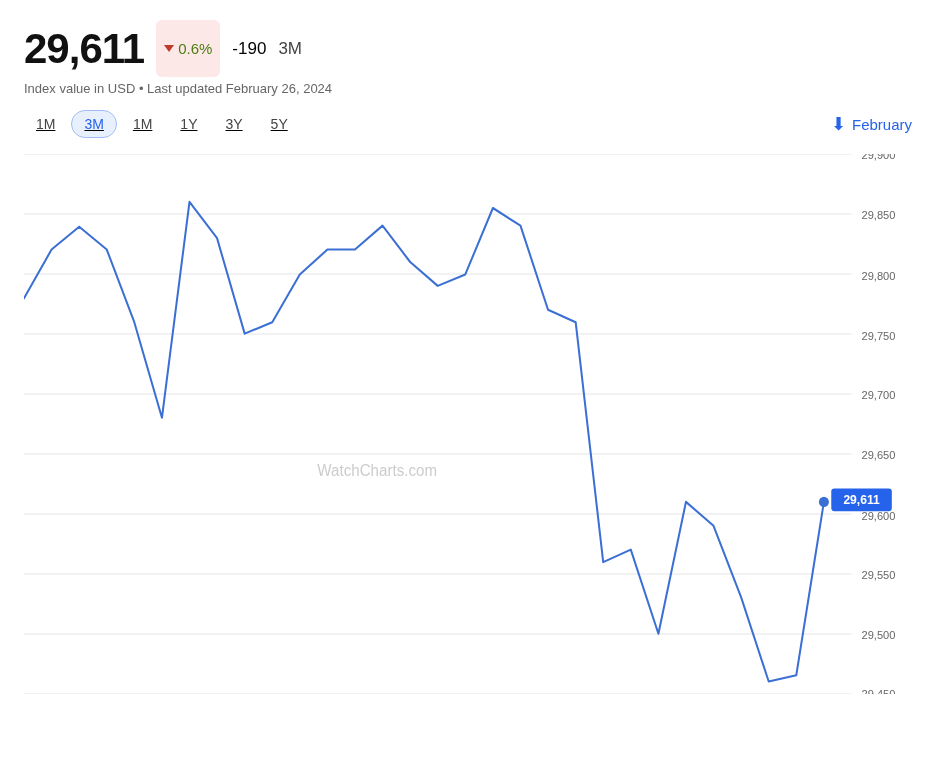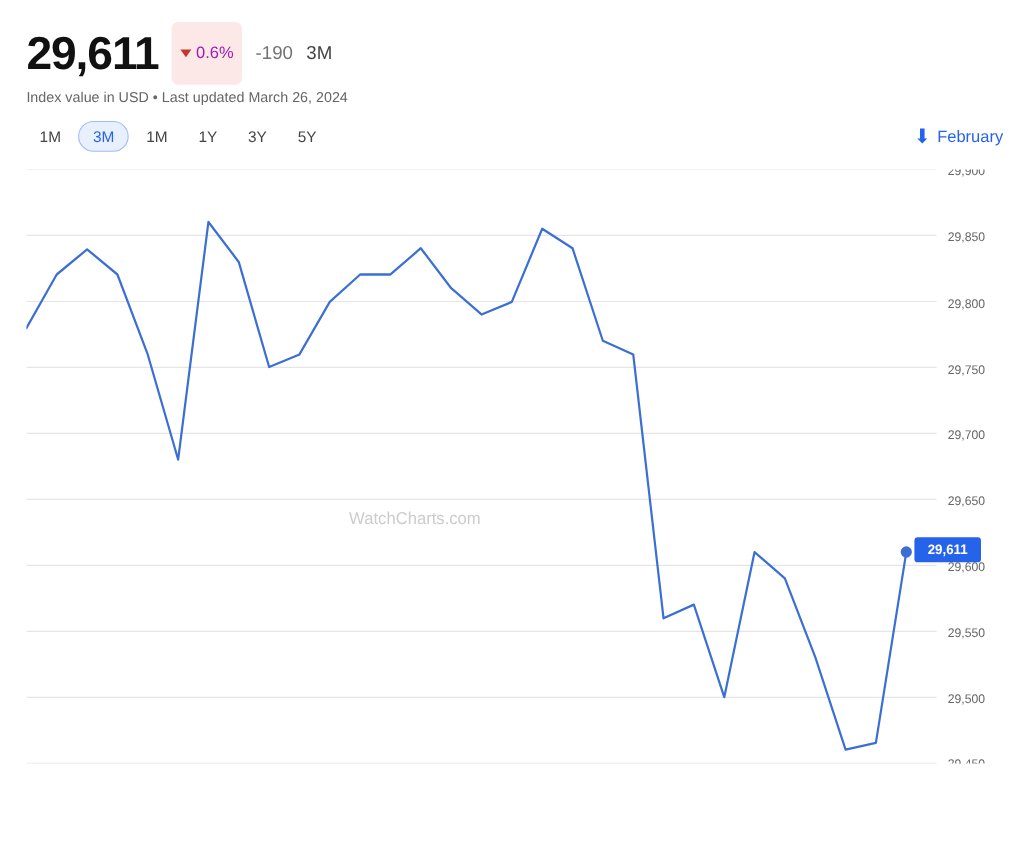--- a/index.html
+++ b/index.html
@@ -23,36 +23,36 @@
       font-size: 42px;
       font-weight: 600;
       color: #111;
       letter-spacing: -1px;
     }
     .change-badge {
       display: flex;
       align-items: center;
       gap: 4px;
       background: #fde8e8;
-      color: #a21caf;
+      color: #4d7c0f;
       padding: 20px 8px;
       border-radius: 6px;
       font-size: 15px;
       font-weight: 500;
     }
     .change-badge .arrow-down {
       width: 0;
       height: 0;
       border-left: 5px solid transparent;
       border-right: 5px solid transparent;
       border-top: 7px solid #c0392b;
       display: inline-block;
     }
     .change-text {
-      color: #737373;
+      color: #000000;
       font-size: 17px;
       font-weight: 500;
     }
     .period-label {
       color: #444;
       font-size: 17px;
       font-weight: 500;
     }
     .subtitle {
       font-size: 13px;
@@ -61,20 +61,21 @@
     }
     .controls-row {
       display: flex;
       align-items: center;
       justify-content: space-between;
       margin-bottom: 16px;
     }
     .time-buttons {
       display: flex;
       gap: 4px;
+      text-decoration: underline;
     }
     .time-btn {
       padding: 5px 12px;
       border: none;
       background: transparent;
       color: #444;
       font-size: 14px;
       font-weight: 500;
       cursor: pointer;
       border-radius: 20px;
@@ -116,21 +117,21 @@
 <div class="header-section">
   <div class="main-value-row">
     <span class="main-value">29,611</span>
     <span class="change-badge">
       <span class="arrow-down"></span>
       <span>0.6%</span>
     </span>
     <span class="change-text">-190</span>
     <span class="period-label">3M</span>
   </div>
-  <div class="subtitle">Index value in USD • Last updated March 26, 2024</div>
+  <div class="subtitle">Index value in USD • Last updated February 26, 2024</div>
 </div>
 
 <div class="controls-row">
   <div class="time-buttons">
     <button class="time-btn">1M</button>
     <button class="time-btn active">3M</button>
     <button class="time-btn">1M</button>
     <button class="time-btn">1Y</button>
     <button class="time-btn">3Y</button>
     <button class="time-btn">5Y</button>

